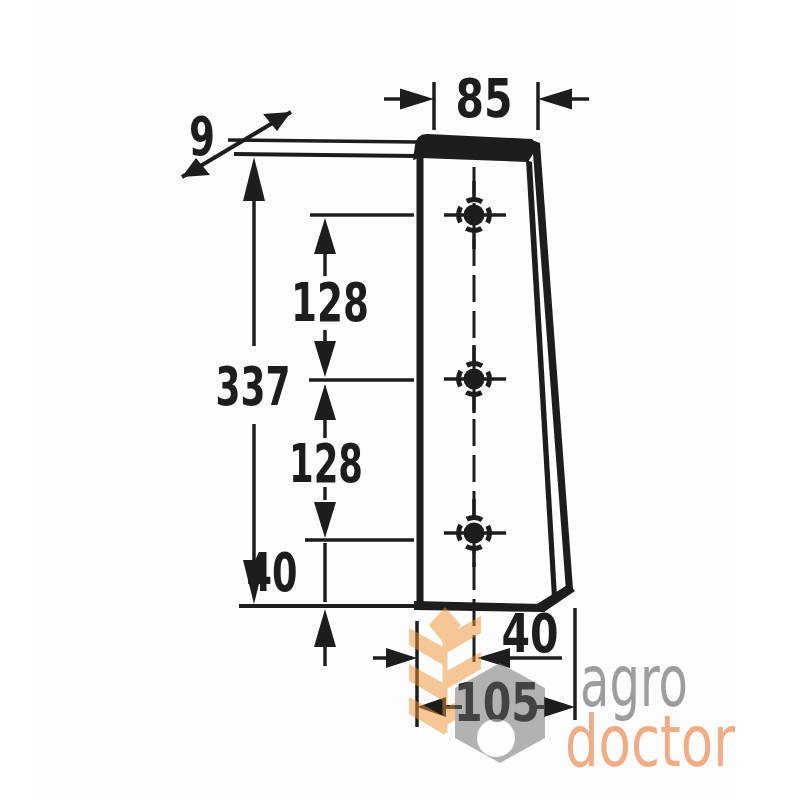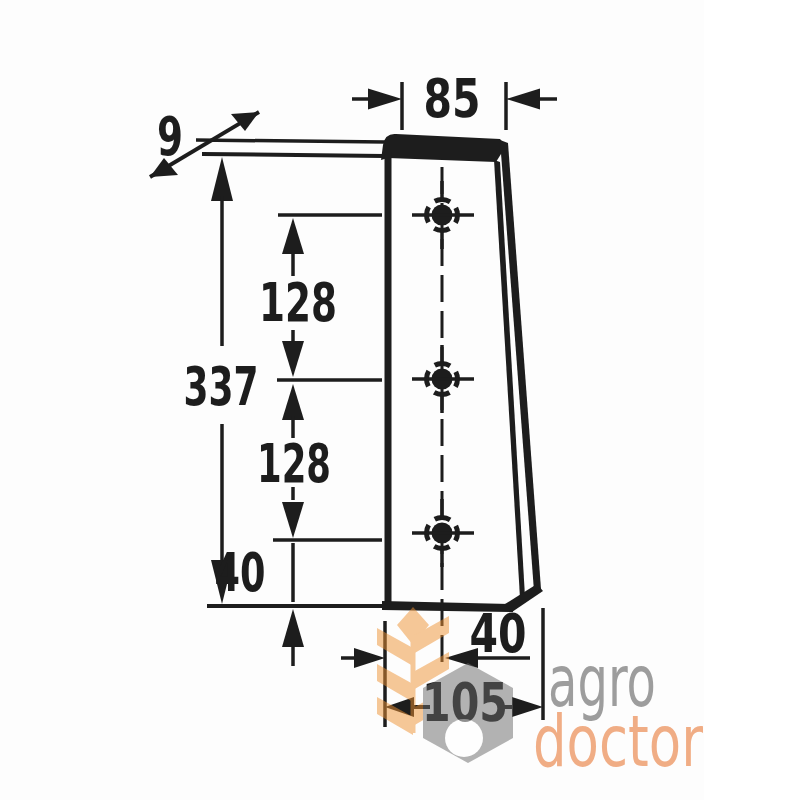--- a/index.html
+++ b/index.html
@@ -1,16 +1,16 @@
 <!DOCTYPE html>
 <html style="--ink: #1d1d1d; --paper: #fdfdfd; --wheat: #ee9233; --nut: #696969; --agro: #3f3f3f; --doctor: #e55f10;"><head>
 <meta charset="utf-8">
 <style>
   html,body{margin:0;padding:0;background:#fff;}
-  .page{width:704px;height:800px;background:var(--paper,#fdfdfd);position:relative;overflow:hidden;}
+  .page{width:704px;height:800px;background:var(--paper,#fdfdfd);position:relative;overflow:hidden;margin-left:32px;}
   svg{display:block;}
   .ink-f{fill:var(--ink,#1d1d1d);}
   .ink-s{stroke:var(--ink,#1d1d1d);fill:none;stroke-linecap:butt;}
   .centerline{stroke:var(--ink,#1d1d1d);fill:none;stroke-width:3;stroke-dasharray:27 9;}
   .hole-ring{stroke:var(--ink,#1d1d1d);fill:none;stroke-width:5;stroke-dasharray:16 8.35;stroke-dashoffset:8;}
   .dim{font-family:"DejaVu Sans","Liberation Sans",sans-serif;font-weight:bold;font-size:54px;fill:var(--ink,#1d1d1d);text-anchor:middle;}
   .logo-agro{font-family:"DejaVu Sans","Liberation Sans",sans-serif;font-size:72px;fill:var(--agro,#3f3f3f);}
   .logo-doctor{font-family:"DejaVu Sans","Liberation Sans",sans-serif;font-size:72px;fill:var(--doctor,#e55f10);}
   .wheat-f{fill:var(--wheat,#ee9233);}
   .wheat-s{stroke:var(--wheat,#ee9233);fill:none;}

